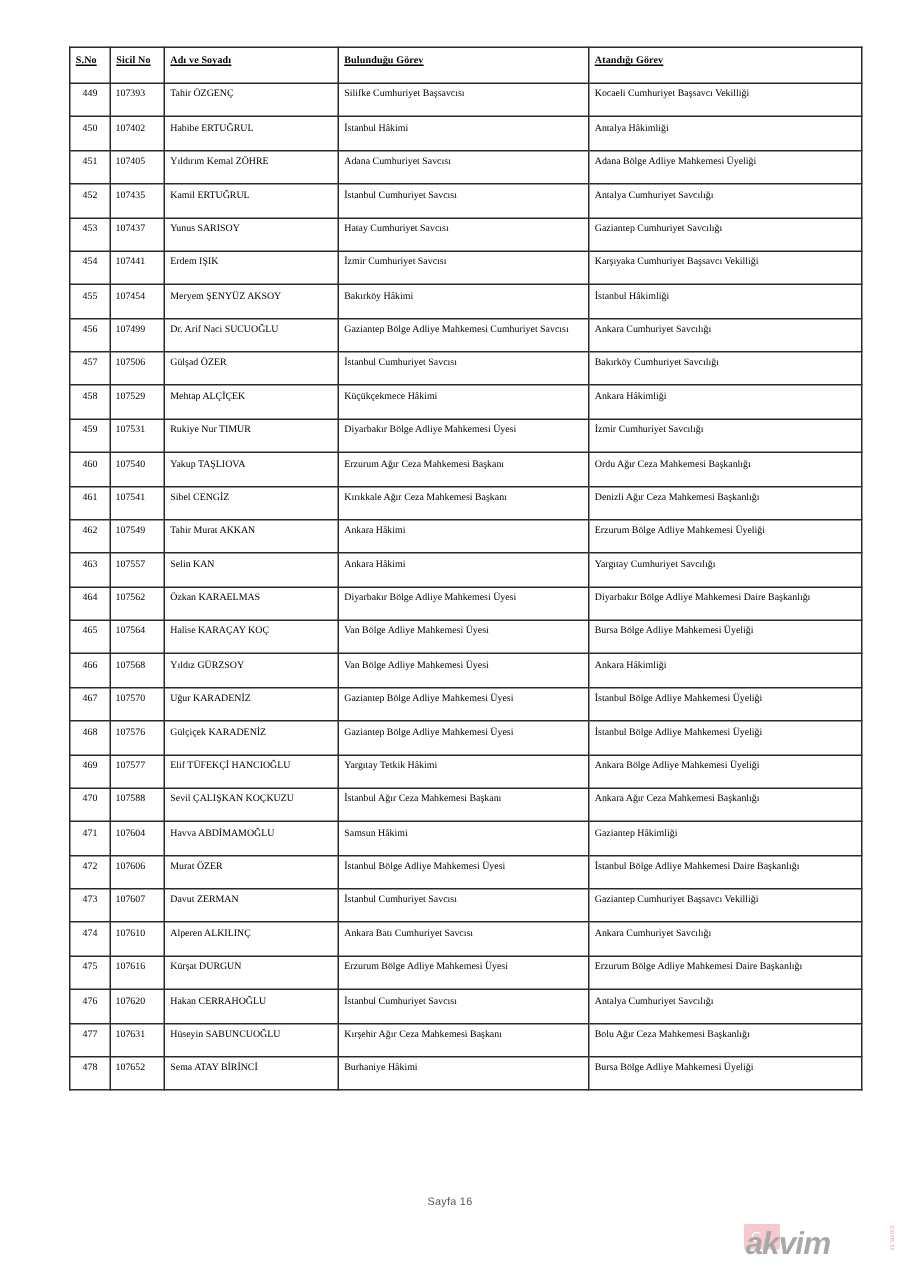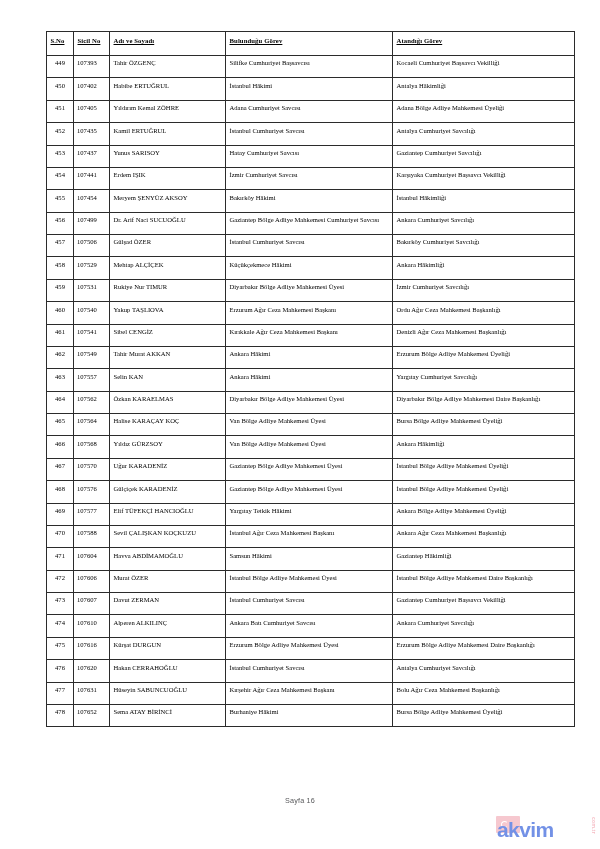--- a/index.html
+++ b/index.html
@@ -141,21 +141,22 @@
     border-right-color: transparent;
     box-sizing: border-box;
   }
   #watermark .wm-word {
     position: absolute;
     left: 1px;
     top: 5px;
     font-family: "Liberation Sans", "DejaVu Sans", sans-serif;
     font-size: 21px;
     font-weight: bold;
-    color: #1d4ed8;
+    font-style: italic;
+    color: #737373;
     letter-spacing: -0.6px;
     line-height: 21px;
   }
   #watermark .wm-tld {
     position: absolute;
     right: 0px;
     top: 3px;
     font-family: "Liberation Sans", "DejaVu Sans", sans-serif;
     font-size: 5px;
     font-weight: bold;

